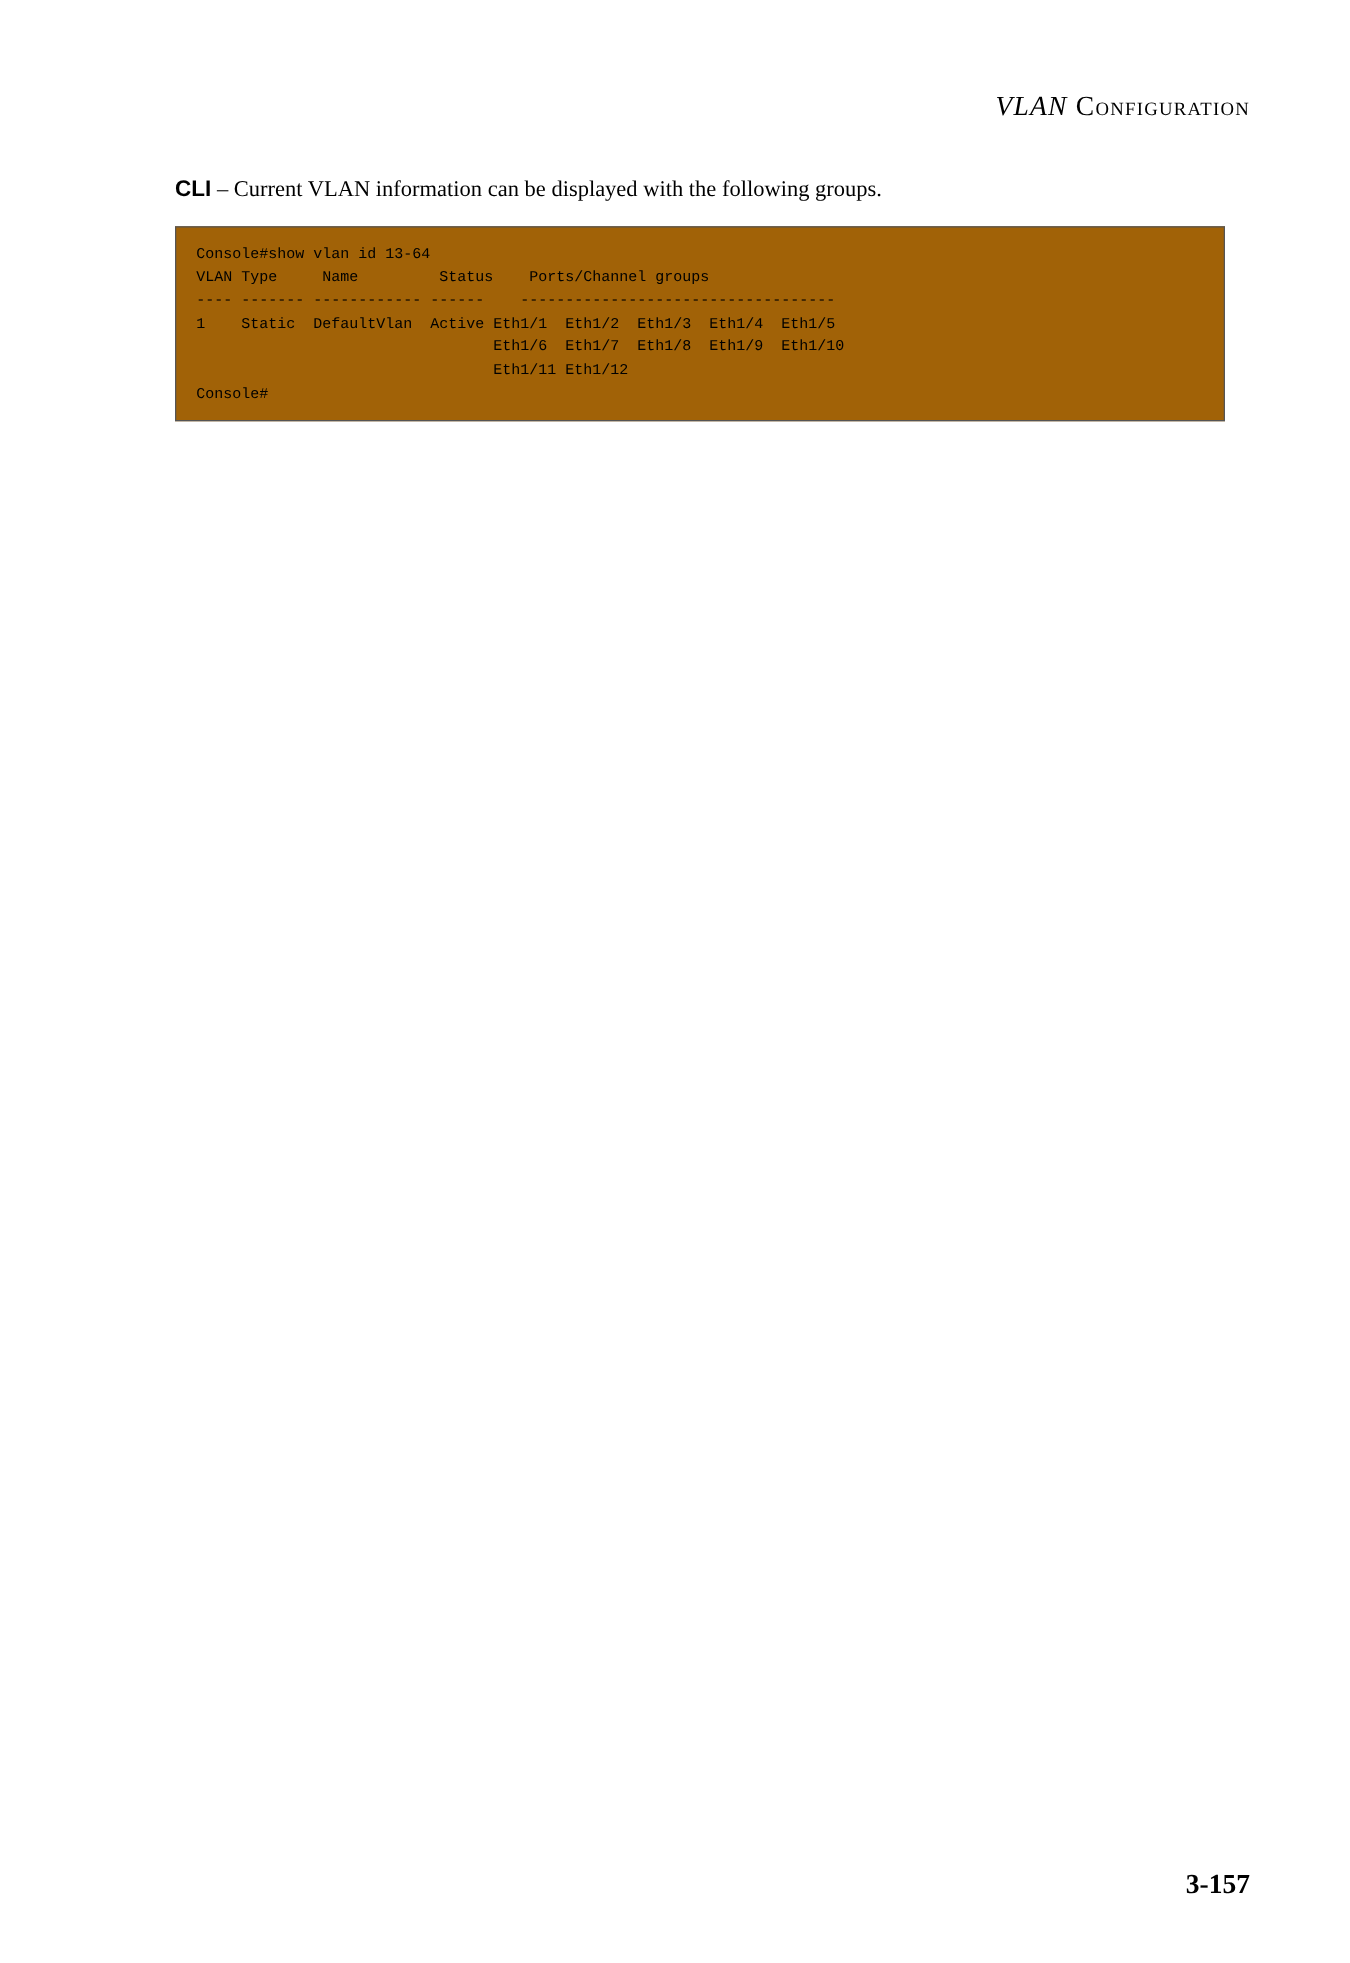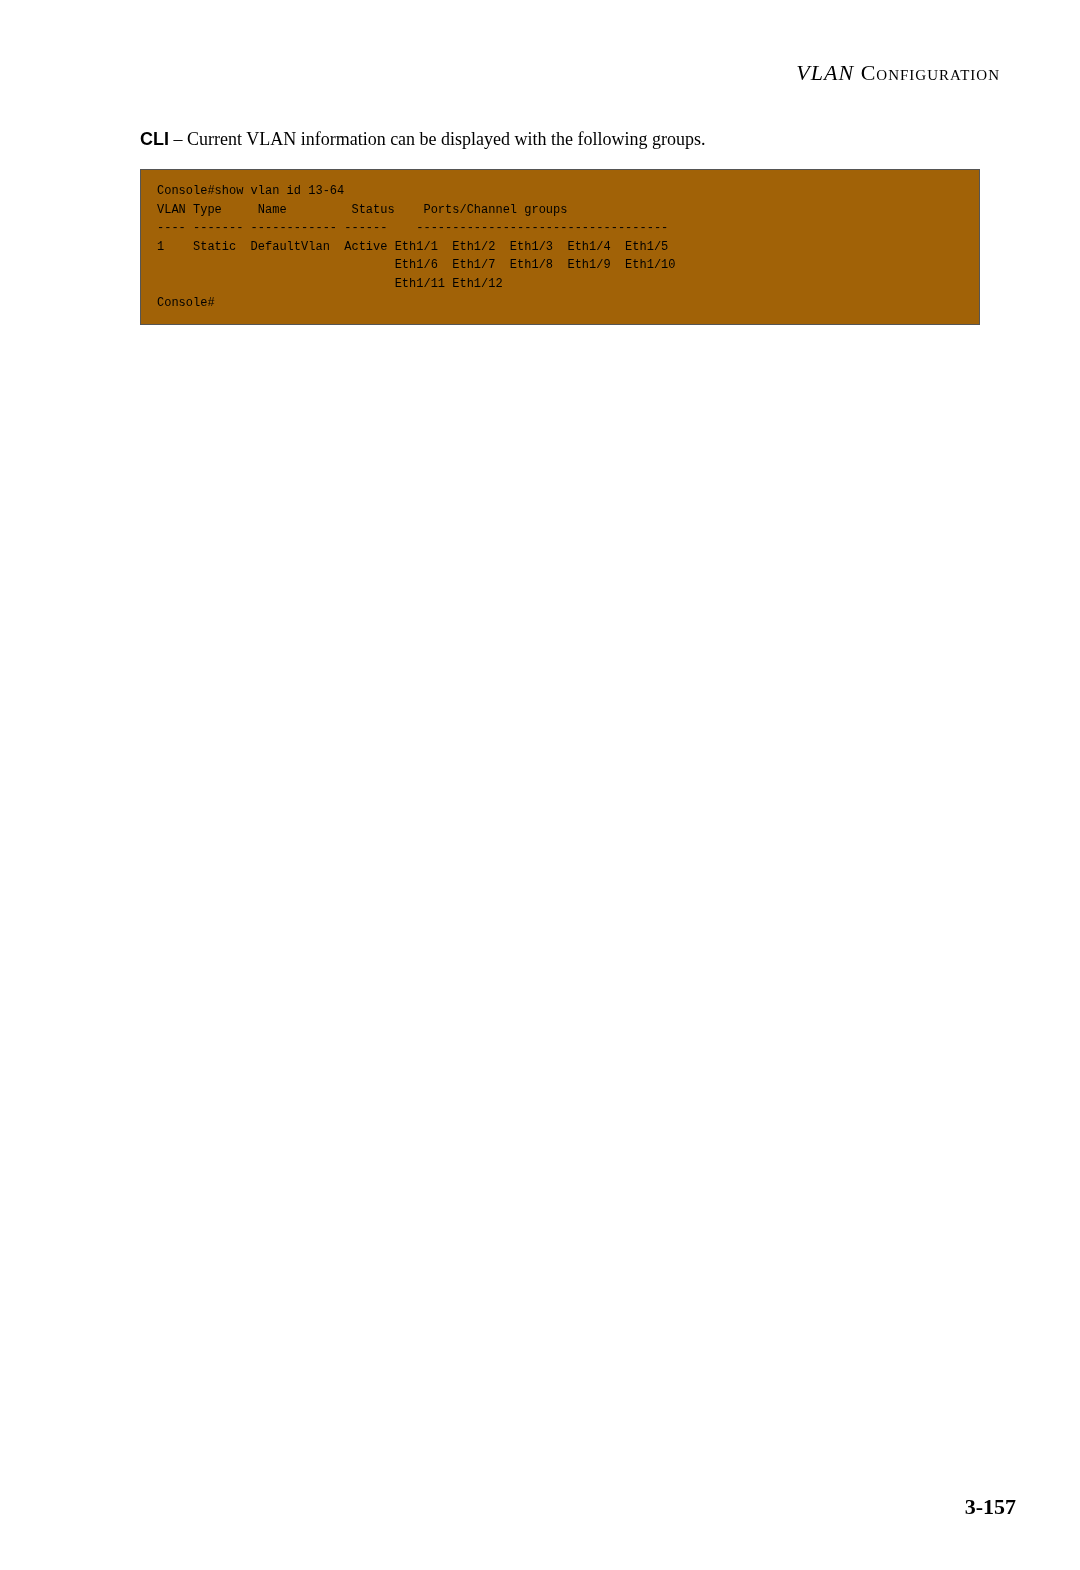--- a/index.html
+++ b/index.html
@@ -24,20 +24,21 @@
     }
 
     .header-title {
       text-align: right;
       font-style: italic;
       font-size: 22px;
       font-family: 'Times New Roman', Times, serif;
       letter-spacing: 1px;
       margin-bottom: 40px;
       color: #000;
+      margin-top: 12px;
     }
 
     .header-title .vlan {
       font-style: italic;
       font-weight: normal;
     }
 
     .header-title .config {
       font-variant: small-caps;
       font-style: normal;
@@ -68,21 +69,21 @@
       color: #000;
       background: #a16207;
       white-space: pre;
       margin-left: 60px;
       margin-right: 20px;
     }
 
     .page-number {
       position: absolute;
       bottom: 50px;
-      right: 64px;
+      right: 80px;
       font-size: 22px;
       font-weight: bold;
       font-family: 'Times New Roman', Times, serif;
       color: #000;
     }
   </style>
 </head>
 <body>
 
 <div class="page">

